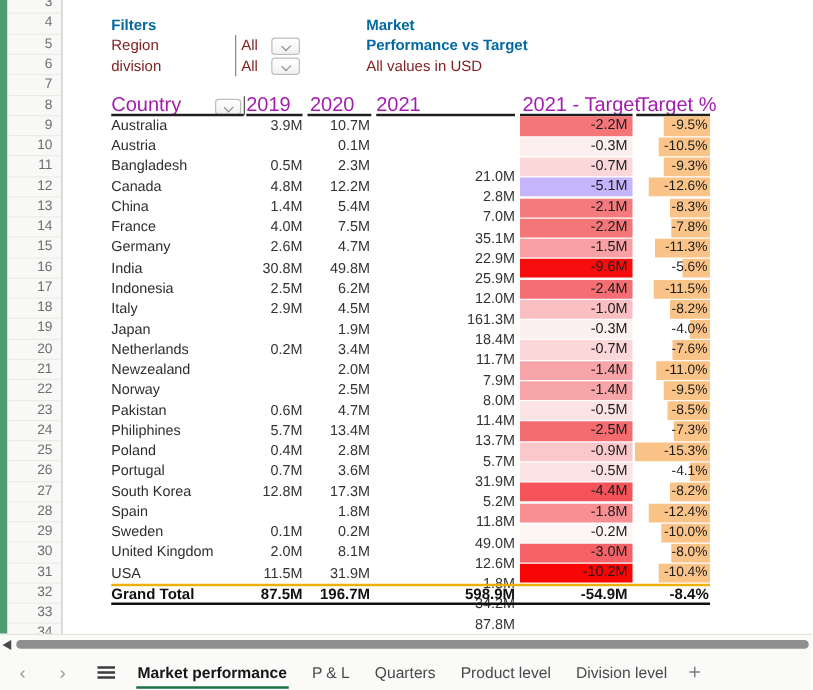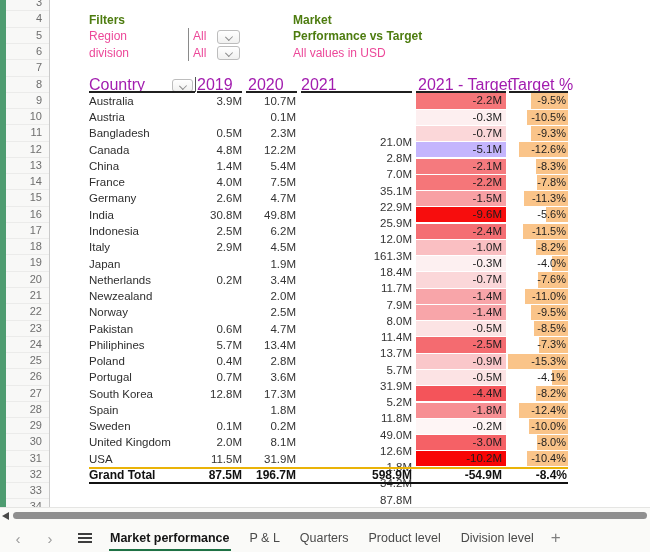--- a/index.html
+++ b/index.html
@@ -11,22 +11,22 @@
   .green-strip { position:absolute; left:0; top:0; width:6px; height:507px; background:#4E9C71; }
 
   
   .gutter { position:absolute; left:6px; top:0; width:44px; height:507px;
             background:#F8F8F7; border-right:1px solid #C9C9C9; overflow:hidden; }
   .gutter-inner { position:absolute; top:-4.8px; left:0; right:0; }
   .rownum { height:16.28px; line-height:15.3px; text-align:right; padding-right:7px;
             font-size:11px; color:#6E6E6E; border-bottom:1px solid #EBEBEA; }
 
   
-  .txt { position:absolute; height:16px; line-height:16px; font-size:12px; color:#ec4899; white-space:nowrap; }
-  .orange { color:#4d7c0f; font-weight:bold; }
+  .txt { position:absolute; height:16px; line-height:16px; font-size:12px; color:#7f1d1d; white-space:nowrap; }
+  .orange { color:#0369a1; font-weight:bold; }
   .vline { position:absolute; width:1px; background:#8a8a8a; }
   .dd-btn { position:absolute; width:23px; height:14.5px; background:linear-gradient(#ffffff,#f1f1f0);
             border:1px solid #BDBDBD; border-radius:3px; cursor:pointer; }
   .caret { position:absolute; left:7.5px; top:3.5px; width:6px; height:6px;
            border-left:1.4px solid #8a8a8a; border-bottom:1.4px solid #8a8a8a;
            transform:rotate(-45deg) scale(1,0.9); }
 
   
   .th { position:absolute; height:15px; line-height:15px; font-size:16px; font-weight:normal; color:#a21caf; white-space:nowrap; }
   .h-underline { position:absolute; top:91.2px; height:1.8px; background:#1f1f1f; }

